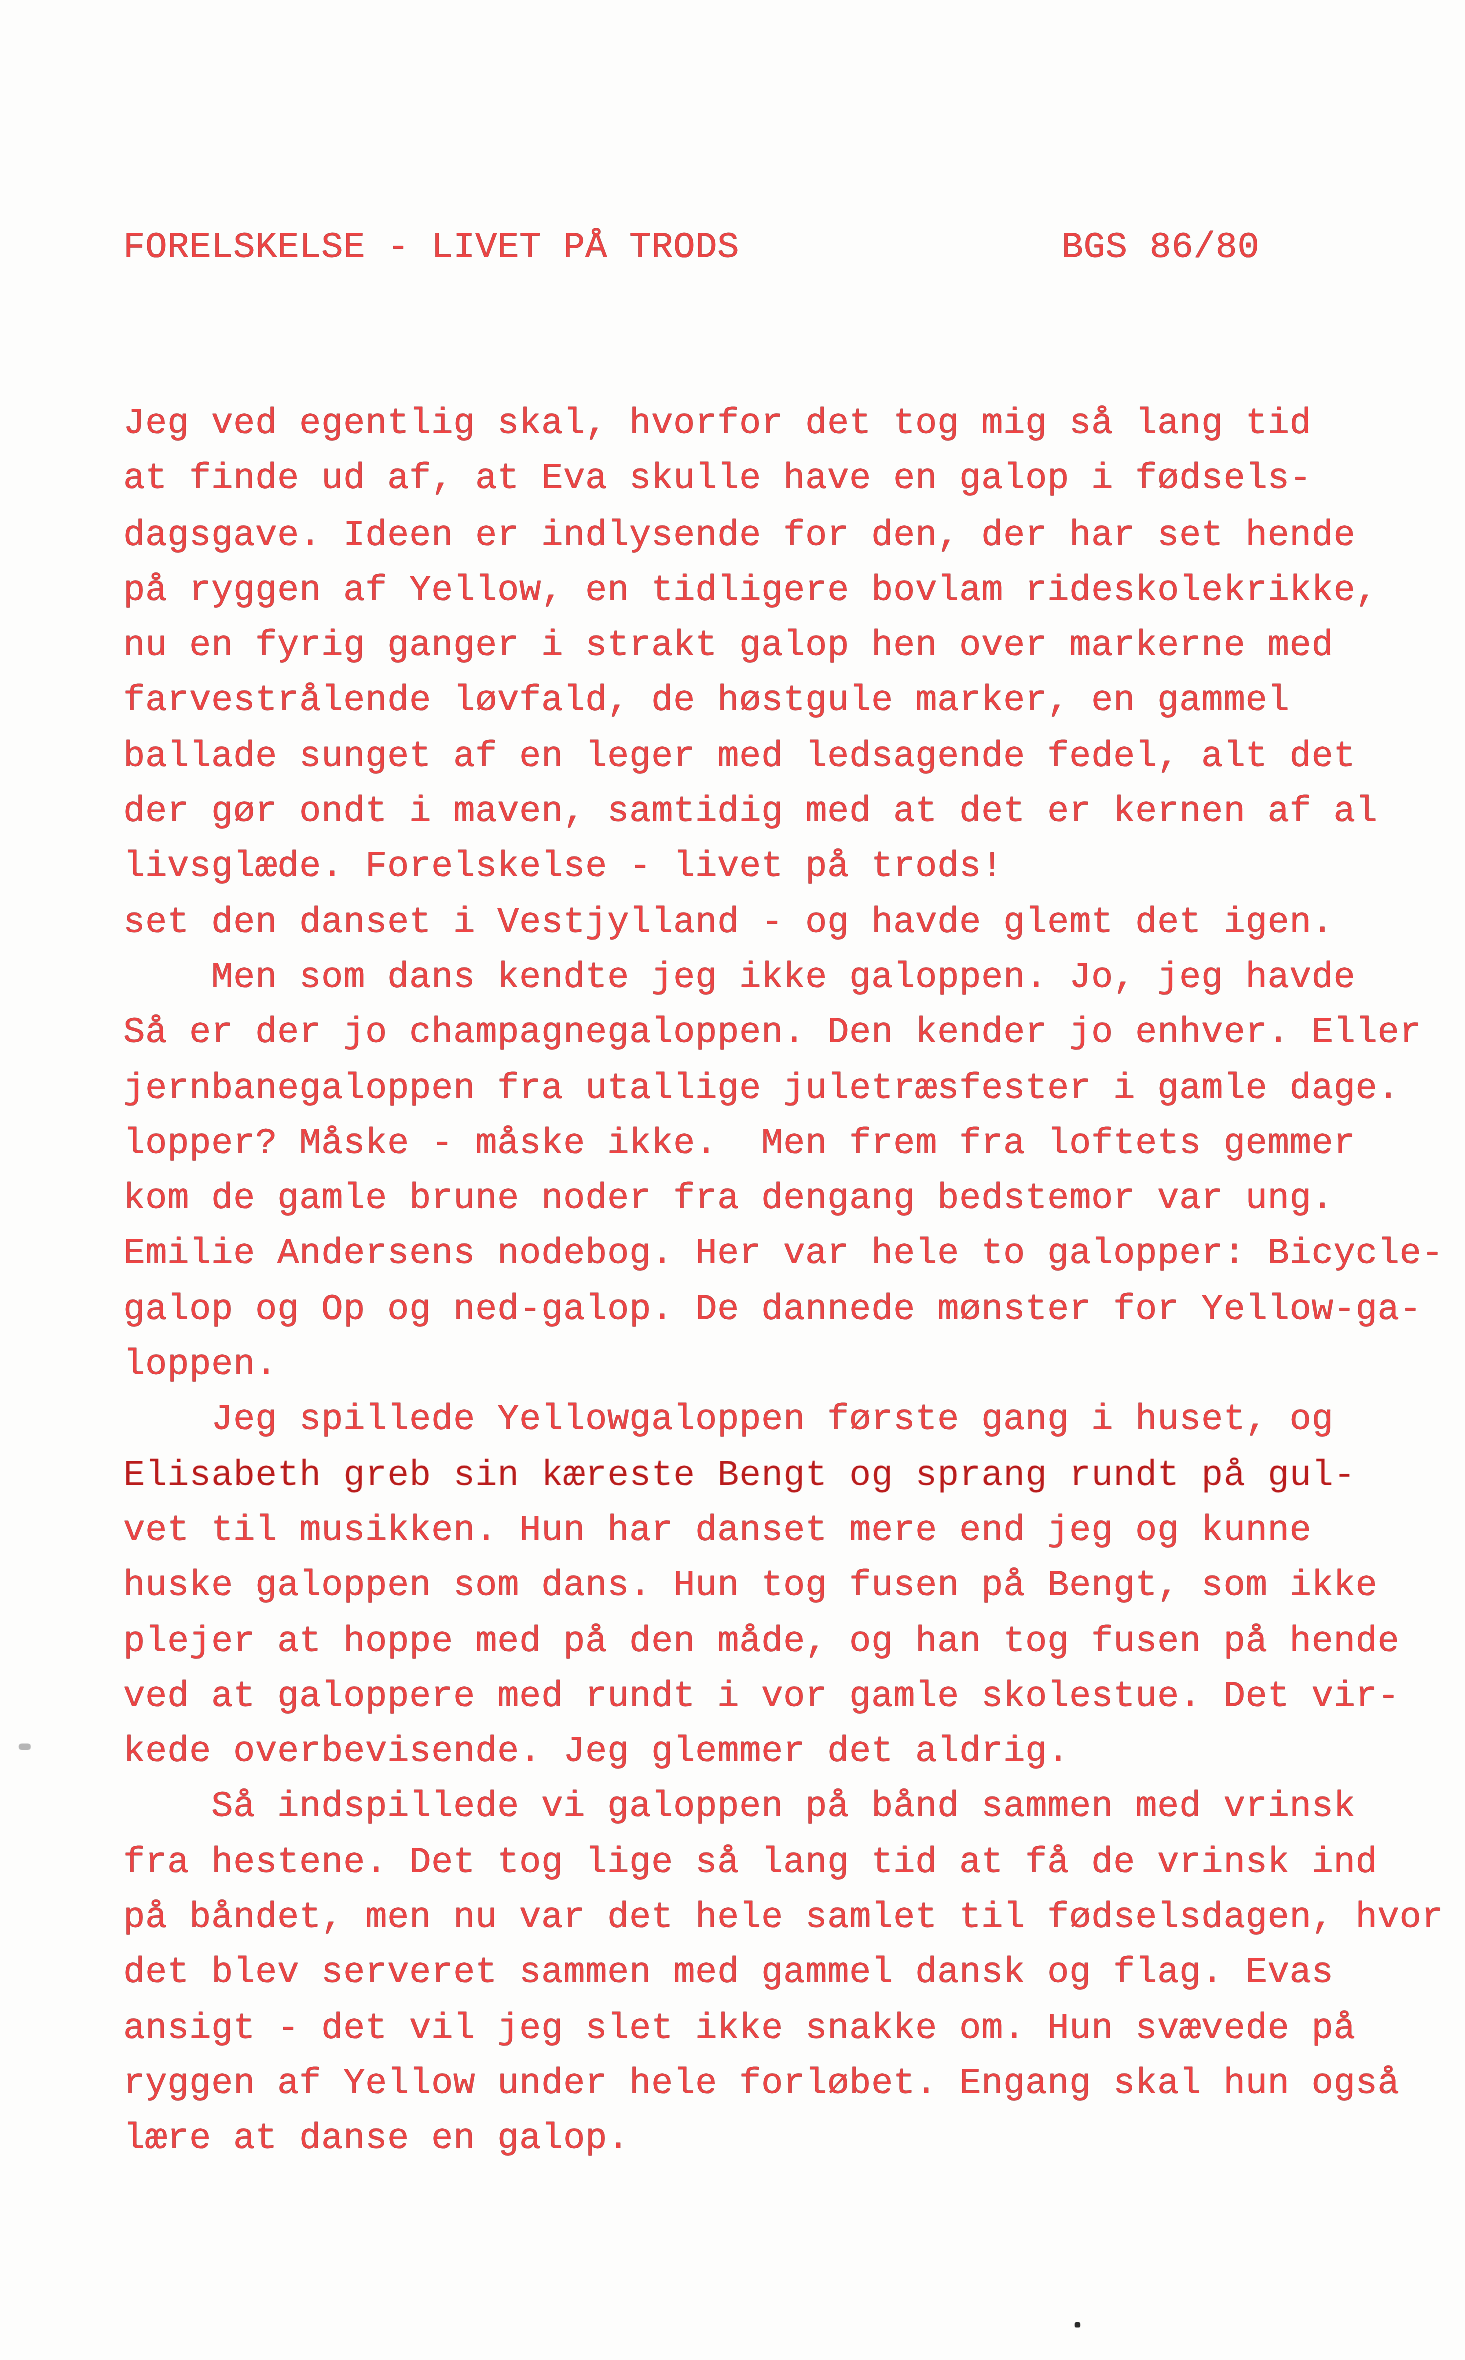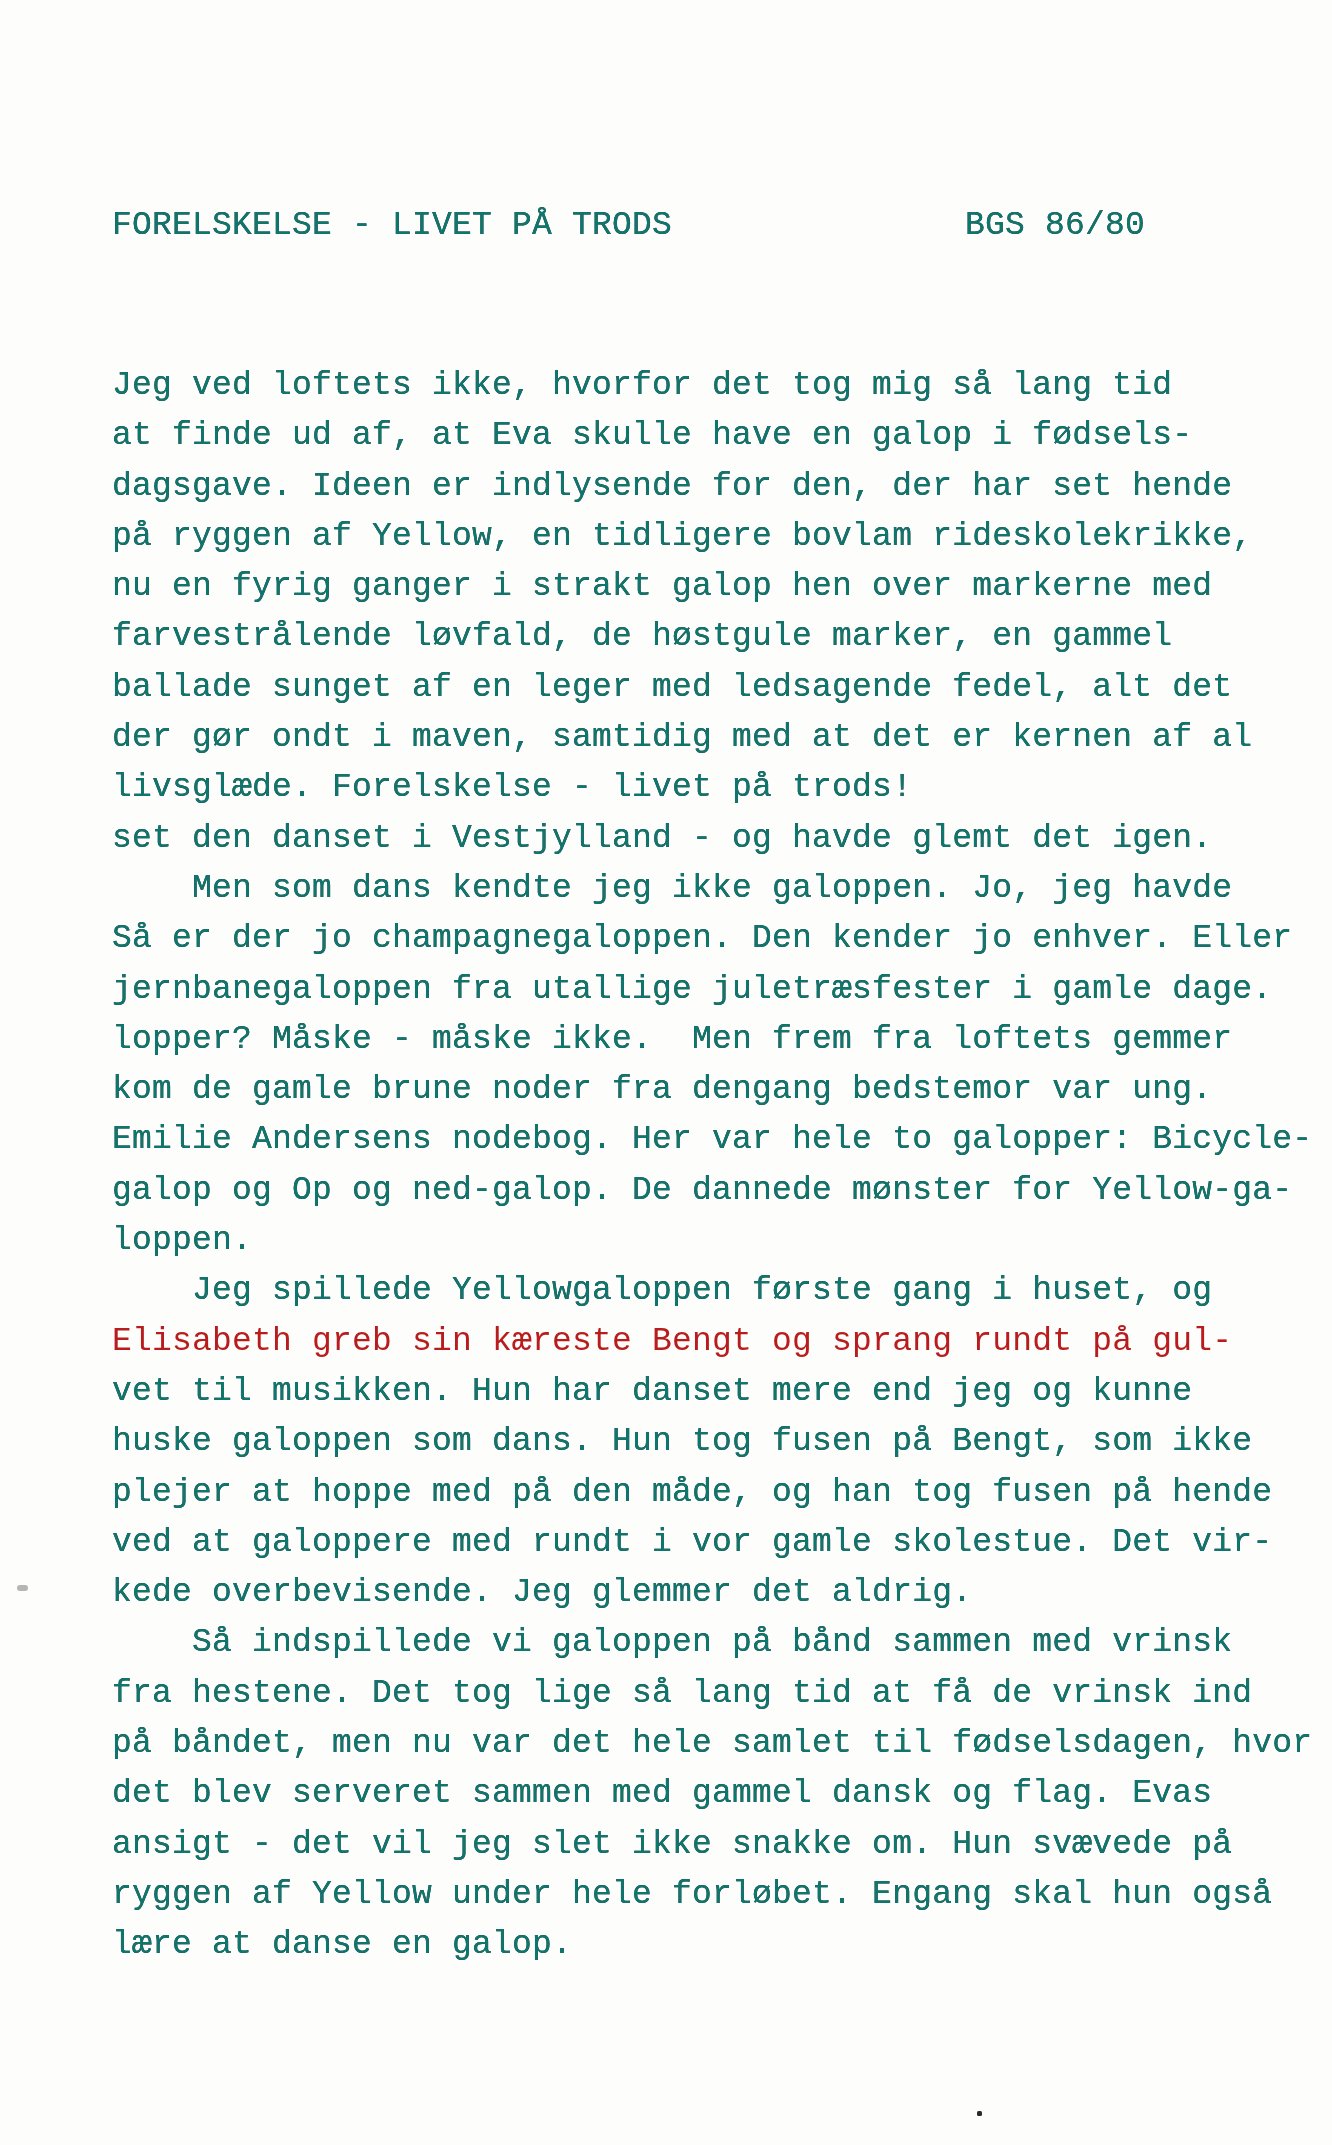--- a/index.html
+++ b/index.html
@@ -13,21 +13,21 @@
     background: #fdfdfc;
     overflow: hidden;
     font-family: "Liberation Mono", "DejaVu Sans Mono", monospace;
   }
   .page {
     position: absolute;
     inset: 0;
     background: #fdfdfc;
   }
   .typewriter {
-    color: #0f766e;
+    color: #ef4444;
     font-size: 33px;
     letter-spacing: 0.2px;
     white-space: pre;
     text-shadow: 0 0 0.6px #262626;
   }
   .header-left {
     position: absolute;
     left: 112px;
     top: 207px;
     line-height: 38px;
@@ -76,21 +76,21 @@
 </head>
 <body>
 
 <div class="page">
 
   <div class="typewriter header-left">FORELSKELSE - LIVET PÅ TRODS</div>
 
   <div class="typewriter header-right">BGS 86/80</div>
 
   <div class="body-text">
-    <div class="typewriter ln">Jeg ved loftets ikke, hvorfor det tog mig så lang tid</div>
+    <div class="typewriter ln">Jeg ved egentlig skal, hvorfor det tog mig så lang tid</div>
     <div class="typewriter ln">at finde ud af, at Eva skulle have en galop i fødsels-</div>
     <div class="typewriter ln">dagsgave. Ideen er indlysende for den, der har set hende</div>
     <div class="typewriter ln">på ryggen af Yellow, en tidligere bovlam rideskolekrikke,</div>
     <div class="typewriter ln">nu en fyrig ganger i strakt galop hen over markerne med</div>
     <div class="typewriter ln">farvestrålende løvfald, de høstgule marker, en gammel</div>
     <div class="typewriter ln">ballade sunget af en leger med ledsagende fedel, alt det</div>
     <div class="typewriter ln">der gør ondt i maven, samtidig med at det er kernen af al</div>
     <div class="typewriter ln">livsglæde. Forelskelse - livet på trods!</div>
     <div class="typewriter ln">set den danset i Vestjylland - og havde glemt det igen.</div>
     <div class="typewriter ln">    Men som dans kendte jeg ikke galoppen. Jo, jeg havde</div>

